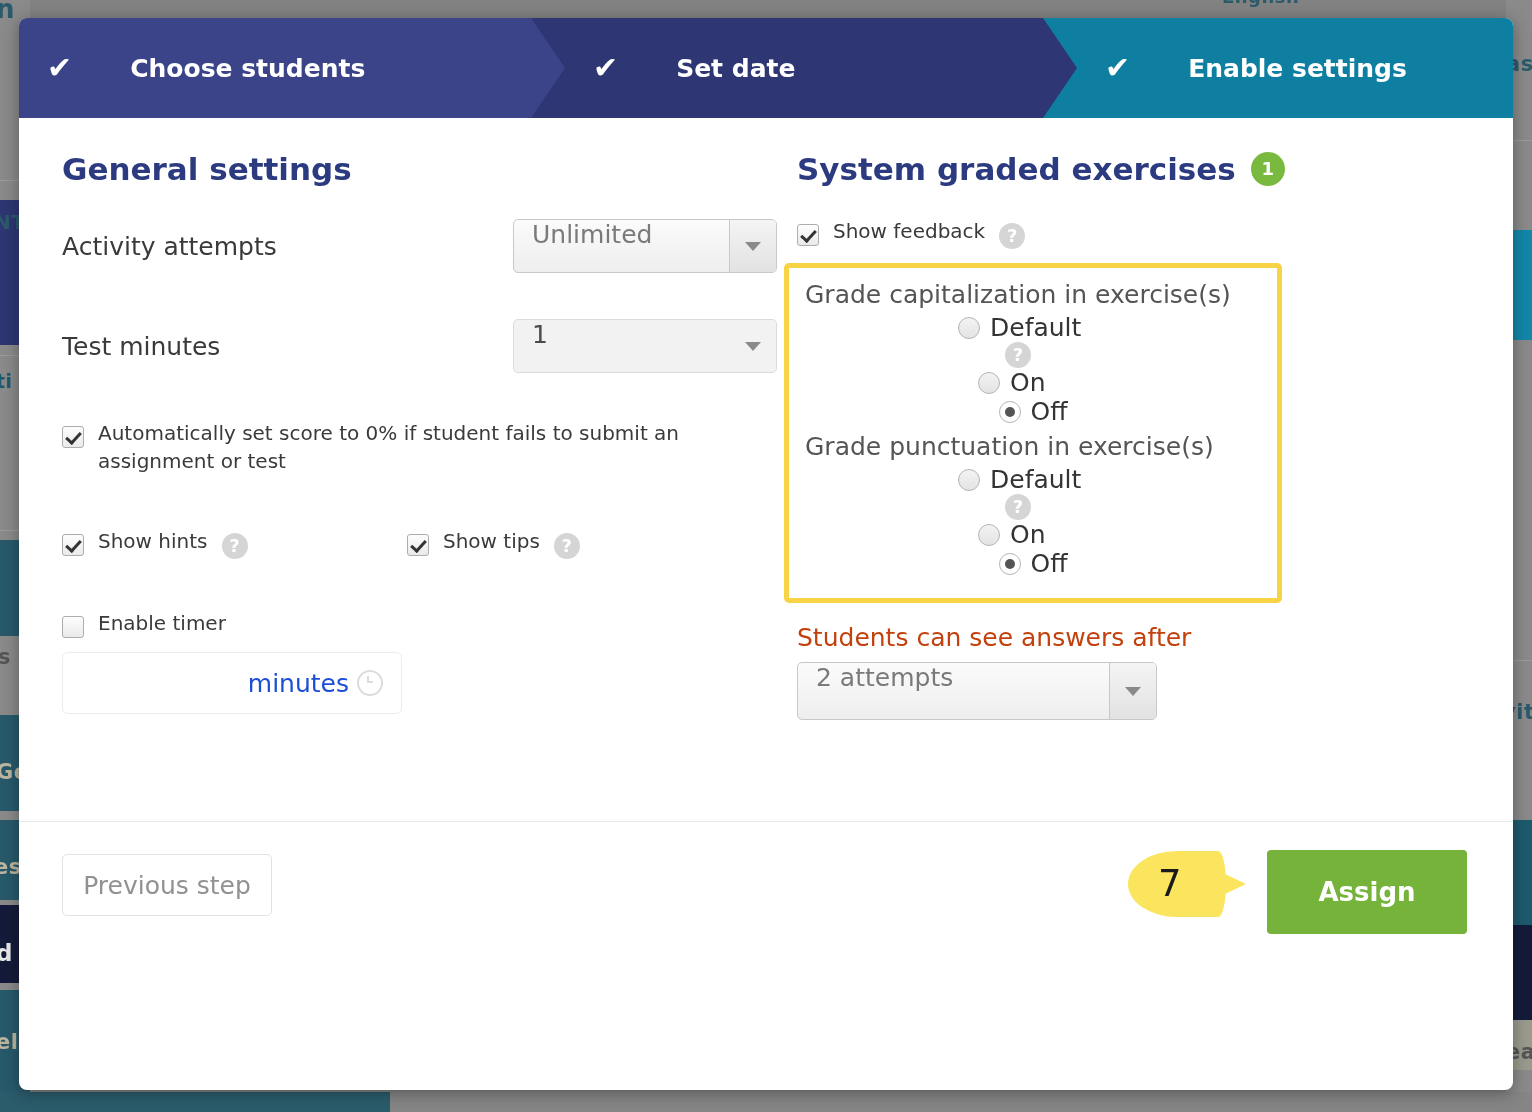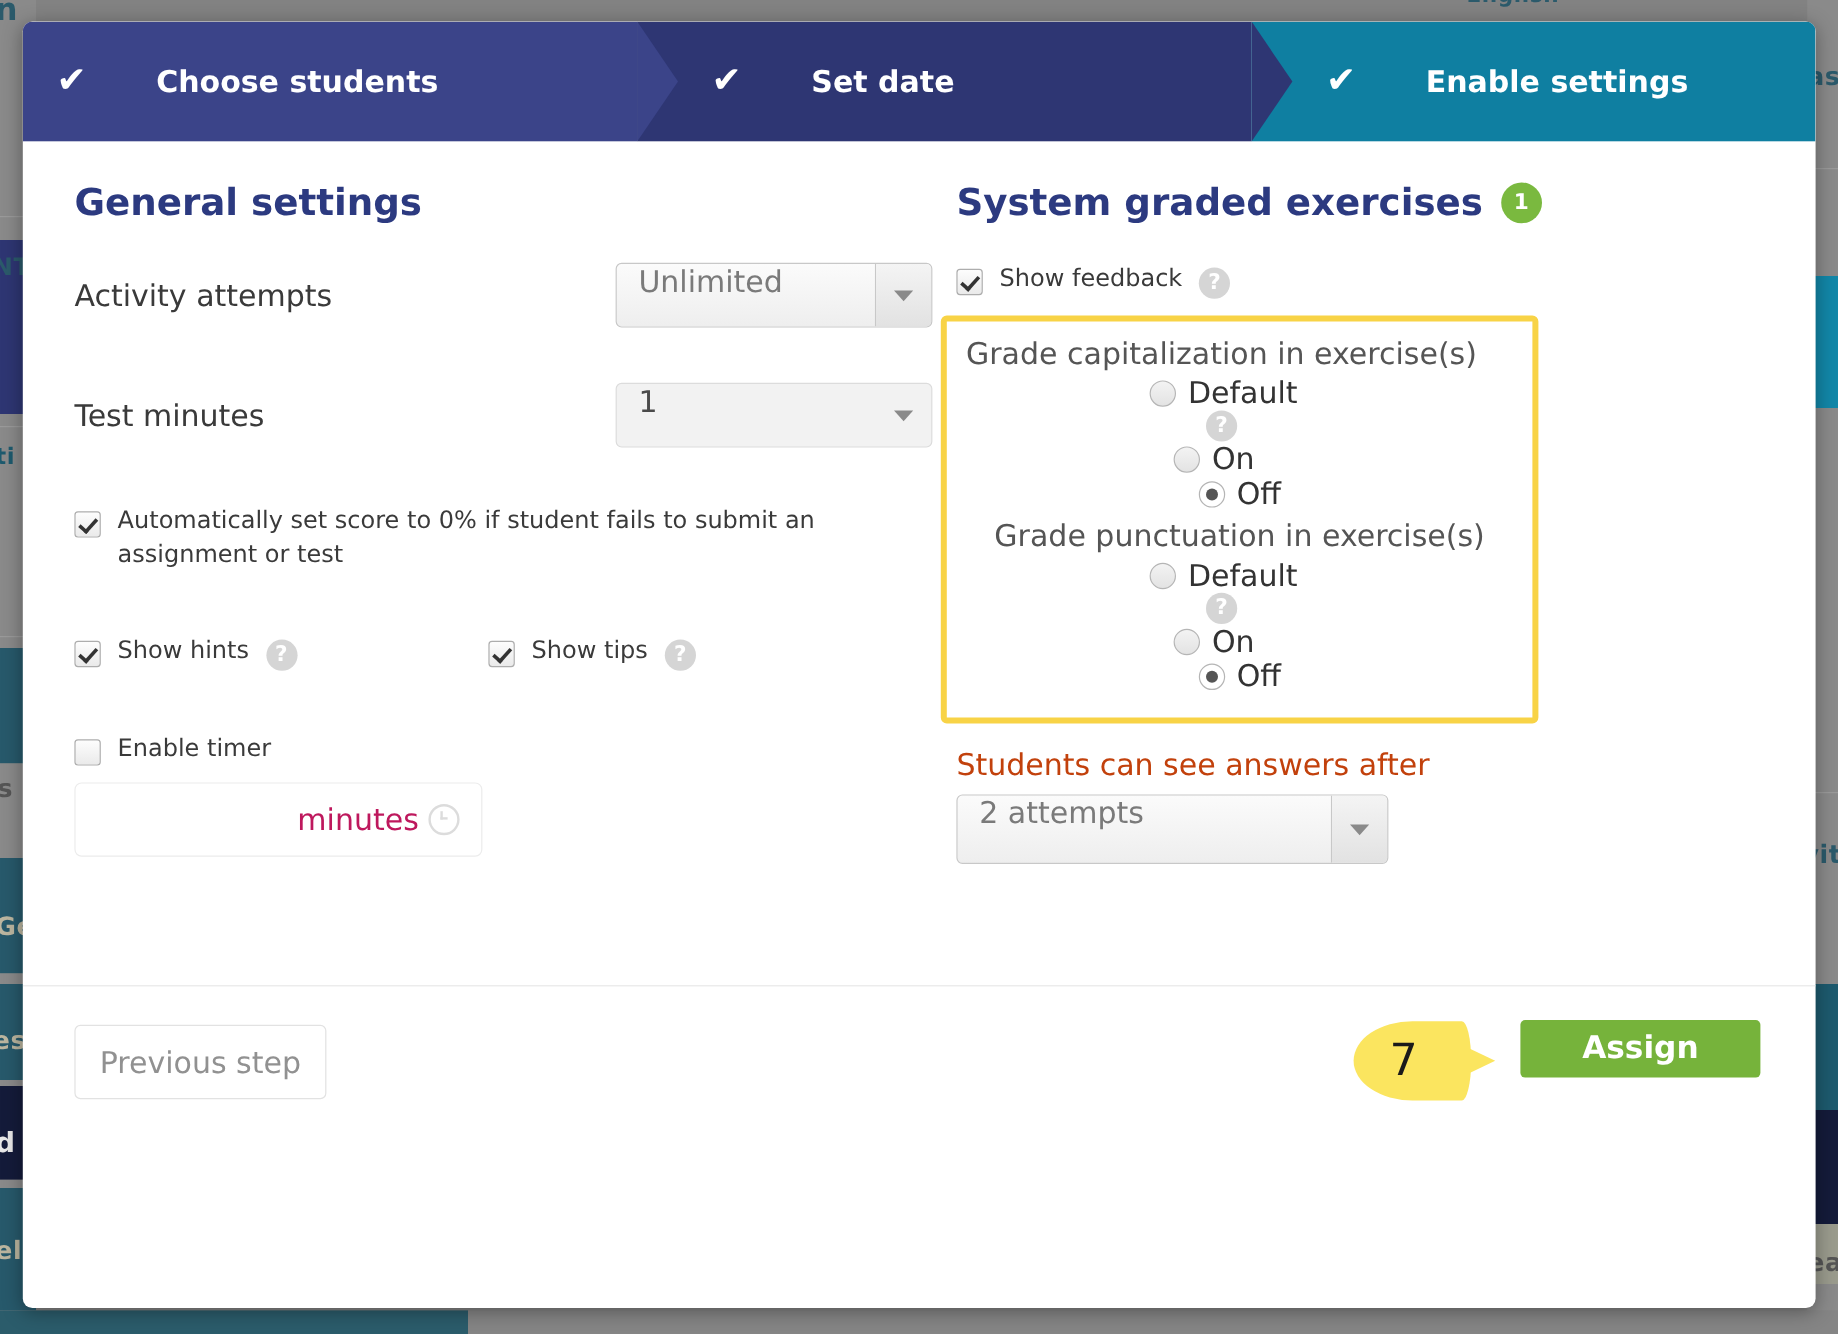--- a/index.html
+++ b/index.html
@@ -308,21 +308,21 @@
     width: 340px;
     height: 62px;
     border: 1px solid #ececec;
     border-radius: 6px;
     margin-top: 14px;
     display: flex;
     align-items: center;
     justify-content: flex-end;
     padding-right: 18px;
     gap: 8px;
-    color: #be185d;
+    color: #1d4ed8;
     font-size: 25px;
     cursor: text;
   }
   .clock-icon {
     width: 22px; height: 22px;
     border: 2px solid #dcdcdc;
     border-radius: 50%;
     position: relative;
   }
   .clock-icon::before, .clock-icon::after {
@@ -410,21 +410,21 @@
     align-items: center;
     justify-content: center;
     cursor: pointer;
     font-family: "DejaVu Sans", sans-serif;
   }
   .assign-btn {
     position: absolute;
     left: 1248px;
     top: 28px;
     width: 200px;
-    height: 48px;
+    height: 84px;
     background: #76b33b;
     border-radius: 4px;
     color: #ffffff;
     font-size: 26px;
     font-weight: bold;
     display: flex;
     align-items: center;
     justify-content: center;
     cursor: pointer;
     font-family: "DejaVu Sans", sans-serif;
@@ -599,21 +599,21 @@
           <label class="radio-opt" style="width:110px;">
             <span class="radio"></span>
             <span class="radio-text">On</span>
           </label>
           <label class="radio-opt">
             <span class="radio selected"></span>
             <span class="radio-text">Off</span>
           </label>
         </div>
 
-        <div class="radio-group-label" style="text-align:center;">Grade punctuation in exercise(s)</div>
+        <div class="radio-group-label" style="">Grade punctuation in exercise(s)</div>
         <div class="radio-row">
           <label class="radio-opt" style="width:150px;">
             <span class="radio"></span>
             <span class="radio-text">Default</span>
           </label>
           <span class="help-icon" style="margin:0 30px 0 0;">?</span>
           <label class="radio-opt" style="width:110px;">
             <span class="radio"></span>
             <span class="radio-text">On</span>
           </label>

